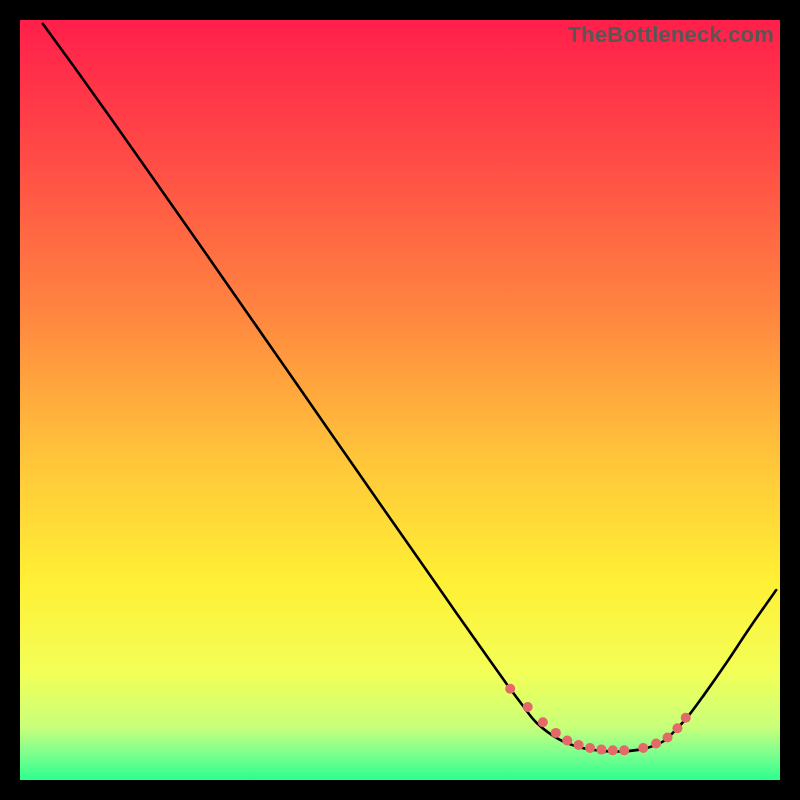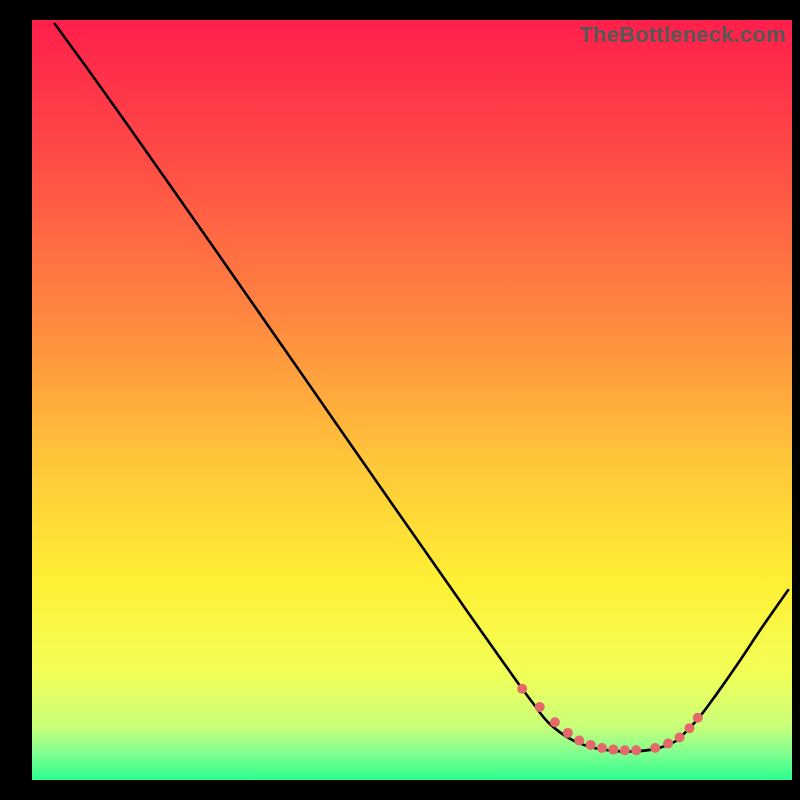--- a/index.html
+++ b/index.html
@@ -6,21 +6,21 @@
     margin: 0;
     padding: 0;
     width: 800px;
     height: 800px;
     background: #000000;
     overflow: hidden;
     font-family: Arial, Helvetica, sans-serif;
   }
   .frame {
     position: absolute;
-    left: 32px;
+    left: 20px;
     top: 20px;
     width: 760px;
     height: 760px;
     background: #000;
   }
   .plot-area {
     position: absolute;
     left: 0;
     top: 0;
     width: 760px;

